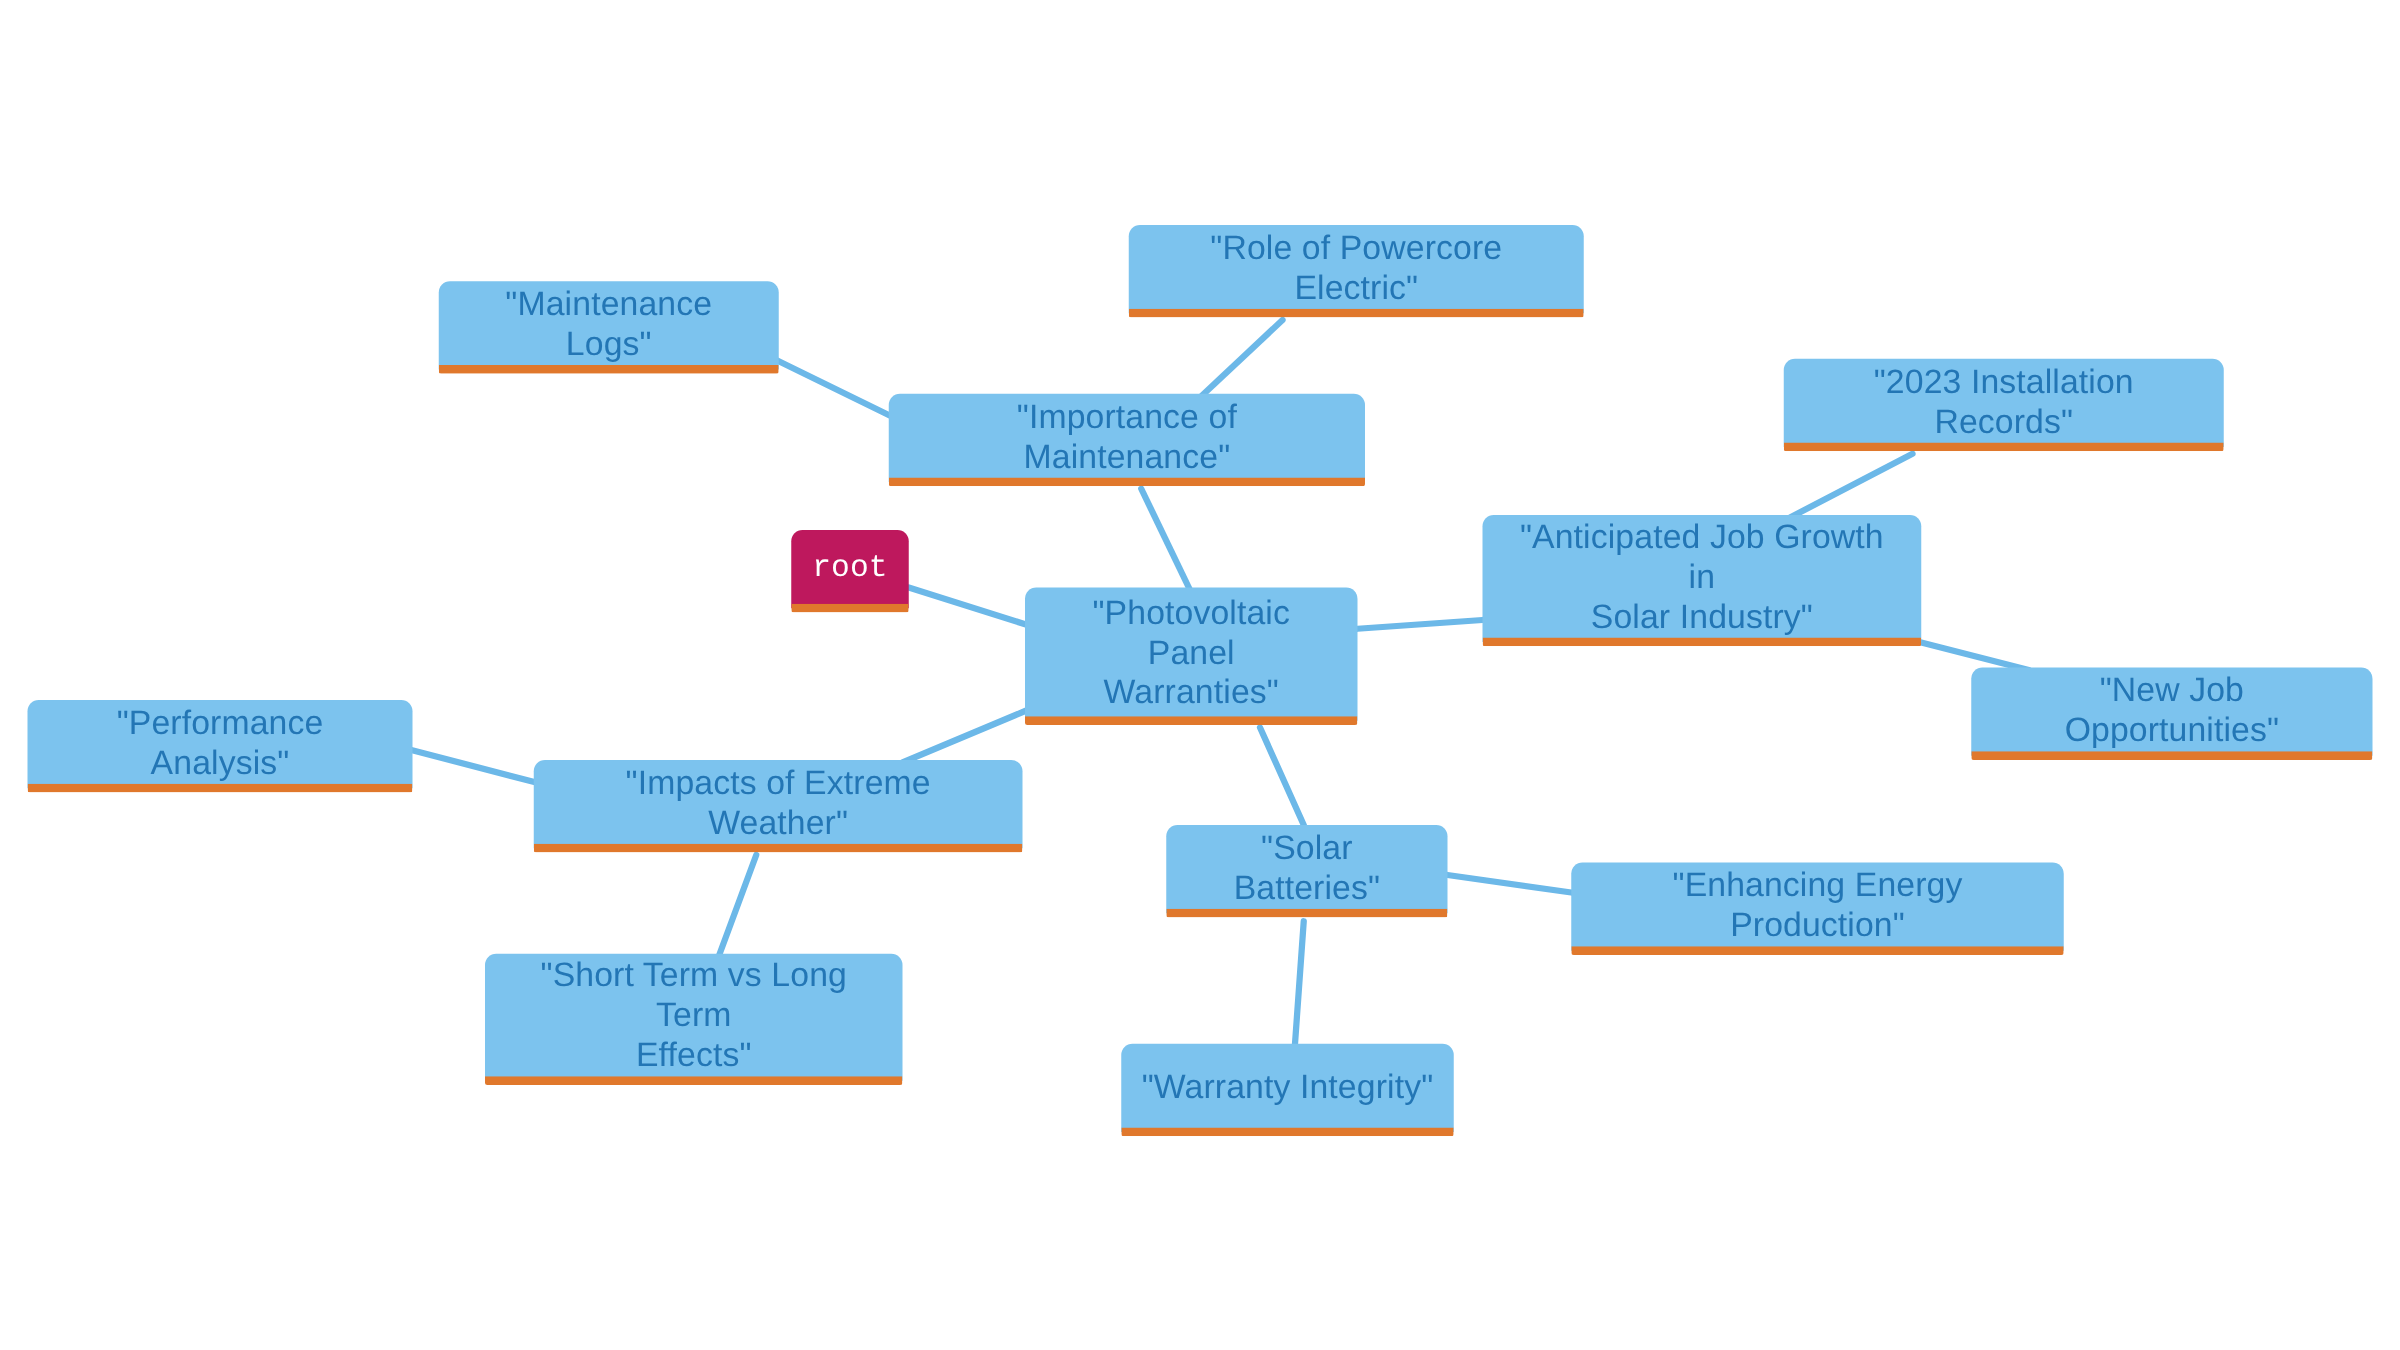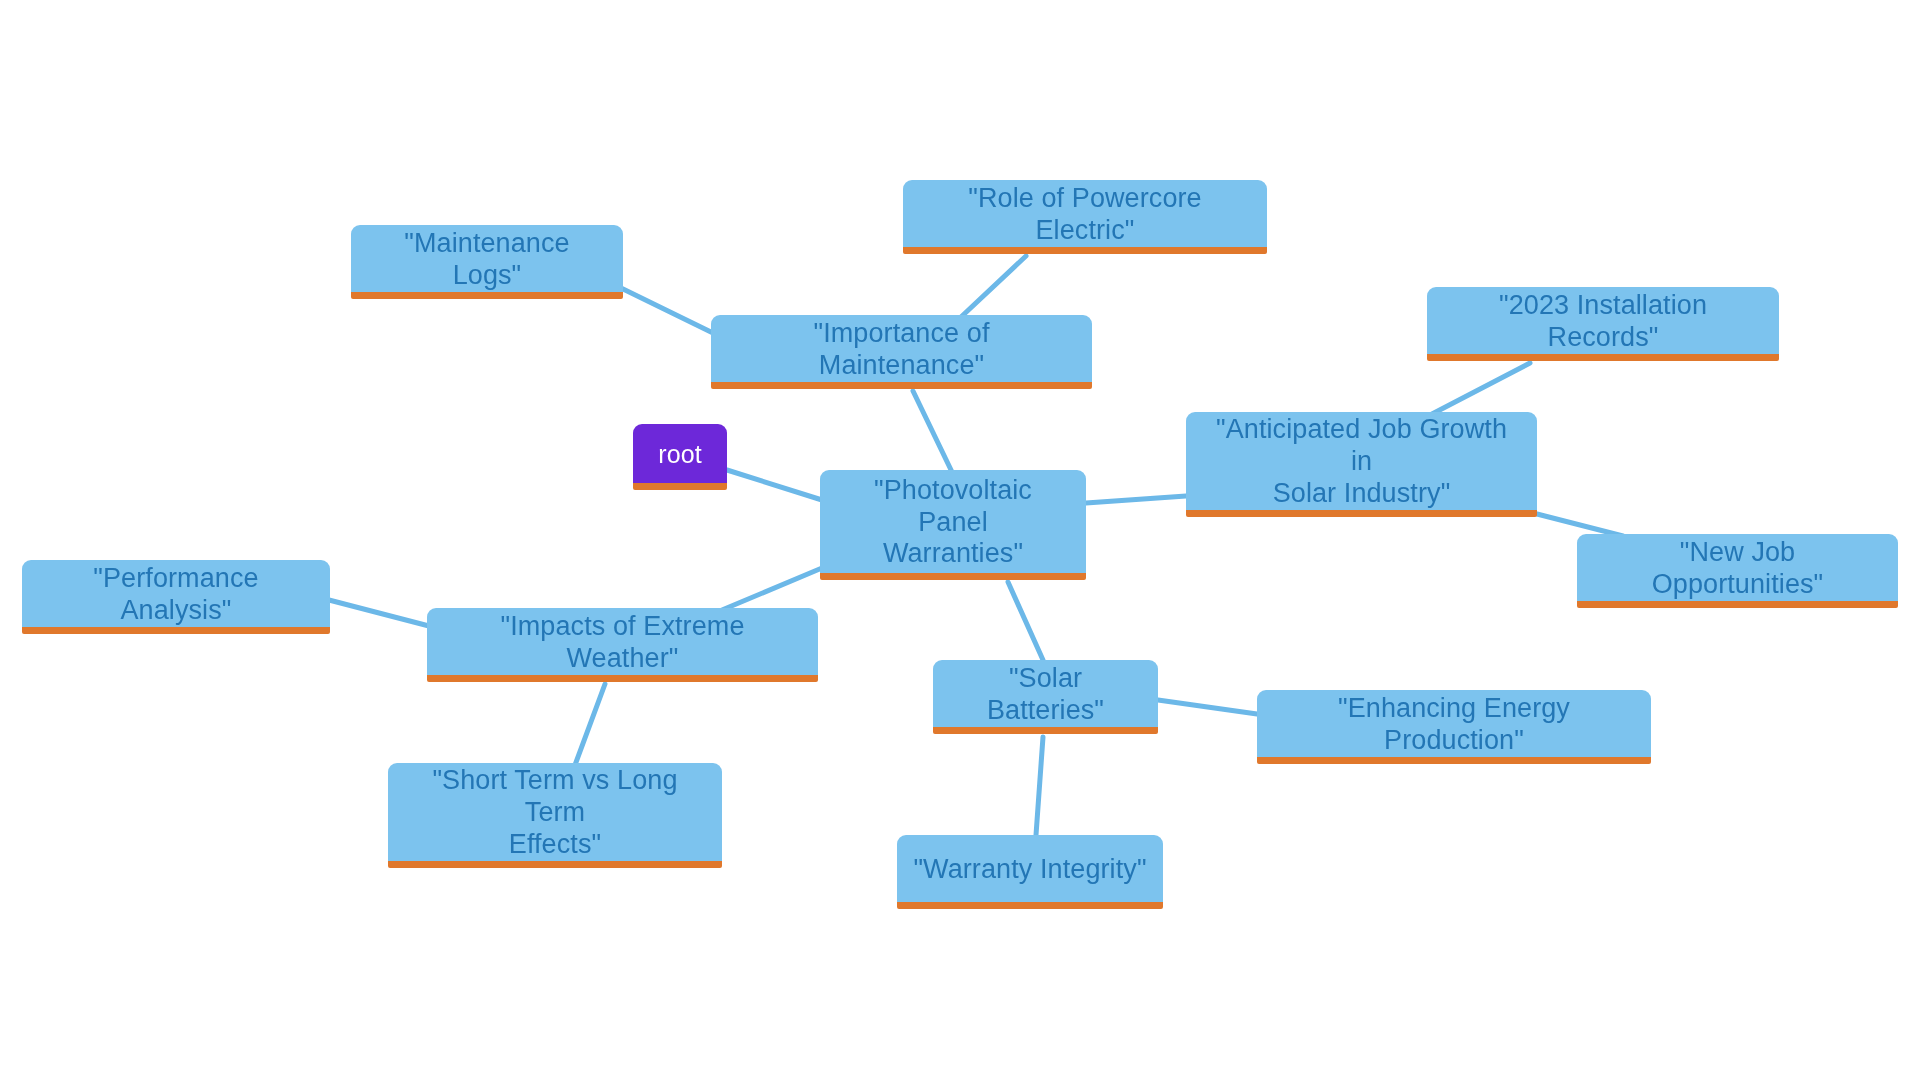--- a/index.html
+++ b/index.html
@@ -37,24 +37,25 @@
     background: #7cc3ee;
     color: #2376b5;
     border-bottom: 7px solid #e0782c;
     font-size: 27px;
     line-height: 1.18;
     letter-spacing: 0.1px;
     padding: 4px 16px 2px 16px;
     white-space: pre-line;
   }
   .node.root {
-    background: #6d28d9;
+    background: #be185d;
     color: #ffffff;
     font-size: 25px;
     border-radius: 9px 9px 2px 2px;
+    font-family: Liberation Mono, monospace;
   }
   .node-label {
     display: block;
     width: 100%;
   }
 </style>
 </head>
 <body>
 
 <div id="mindmap">

